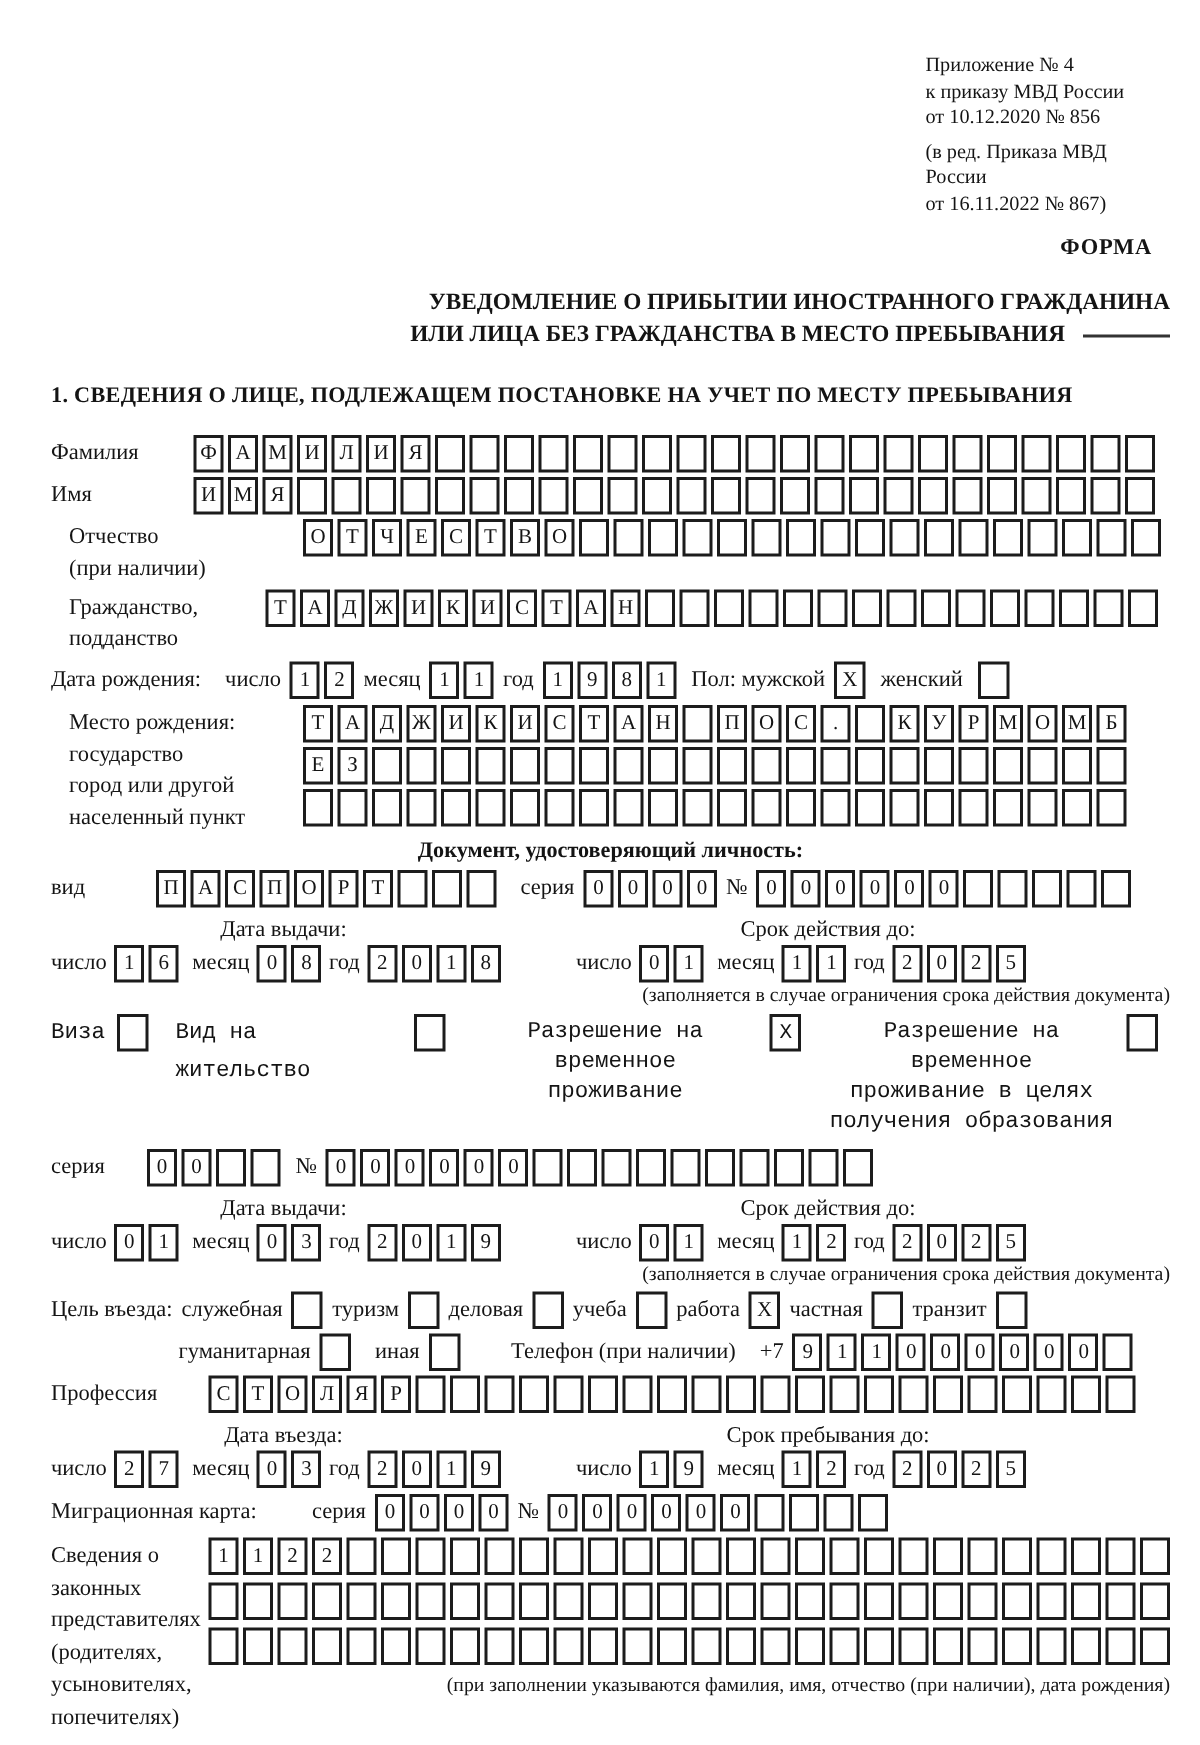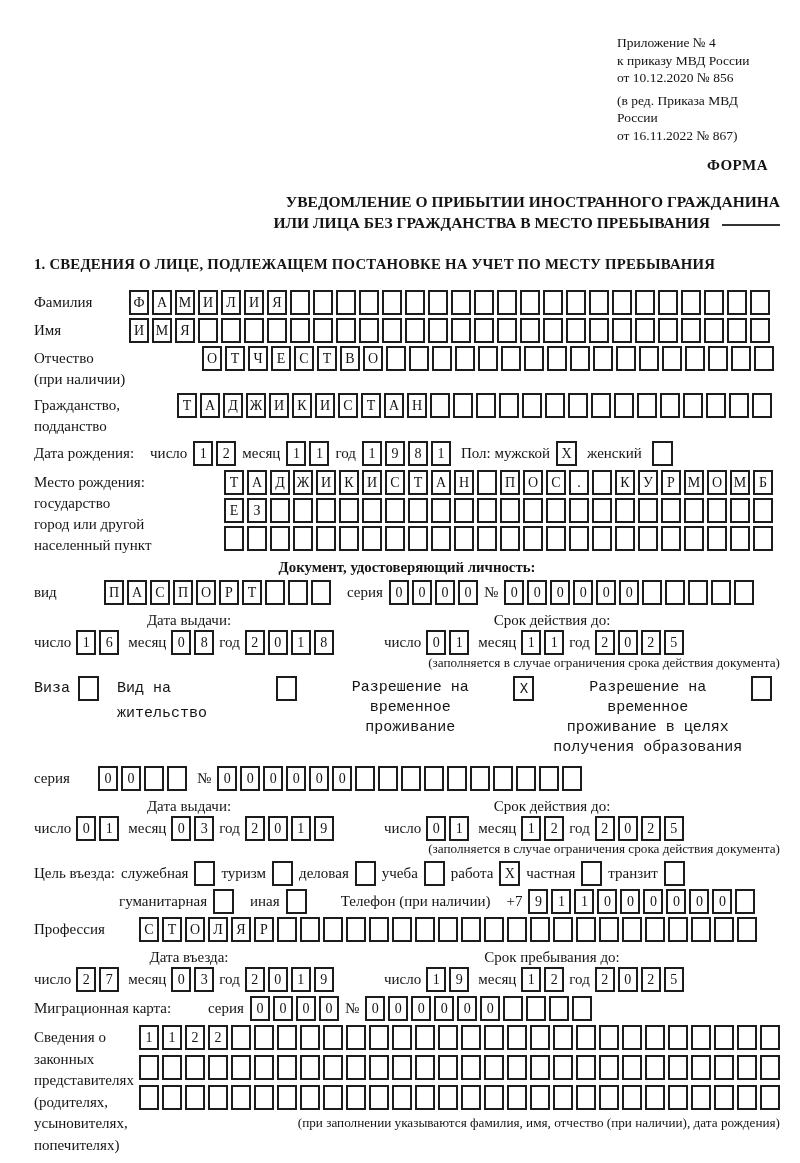--- a/index.html
+++ b/index.html
@@ -30,21 +30,21 @@
     display:flex; align-items:center; justify-content:center; font-size:14px;
   }
   .checkbox {
     flex:0 0 auto; width:21px; height:25px; border:2px solid #1c1c1c; background:#fff;
     display:inline-flex; align-items:center; justify-content:center; font-size:14px;
   }
 
   .grow { display:flex; align-items:flex-start; margin-bottom:3px; }
   .lbl { font-size:15px; line-height:25px; flex:0 0 auto; }
   .lbl-col { flex:0 0 auto; font-size:15px; line-height:21px; padding-top:2px; }
-  .lbl-col div { line-height:21px; }
+  .lbl-col div { line-height:21px;margin-left:12px; }
   .w95 { width:95px; } .w105 { width:105px; } .w143 { width:143px; } .w168 { width:168px; }
 
   .inline-row { display:flex; align-items:flex-start; margin-bottom:3px; }
   .inline-row > * { margin-right:6px; }
   .gap-l { margin-left:10px !important; }
   .gap-s { margin-left:4px !important; }
 
   
   .bp-rows { display:flex; flex-direction:column; gap:3px; }
 
@@ -260,21 +260,21 @@
           <span class="cell">9</span>
           <span class="cell">8</span>
           <span class="cell">1</span>
         </span>
       <span class="lbl gap-s">Пол: мужской</span>
       <span class="checkbox">X</span>
       <span class="lbl gap-s">женский</span>
       <span class="checkbox gap-s"></span>
     </div>
 
-    <div class="grow" style="margin-top:4px;gap:22px;">
+    <div class="grow" style="margin-top:4px;">
       <div class="lbl-col w168">
         <div>Место рождения:</div>
         <div>государство</div>
         <div>город или другой</div>
         <div>населенный пункт</div>
       </div>
       <div class="bp-rows">
         <div class="cells">
             <span class="cell">Т</span>
             <span class="cell">А</span>

